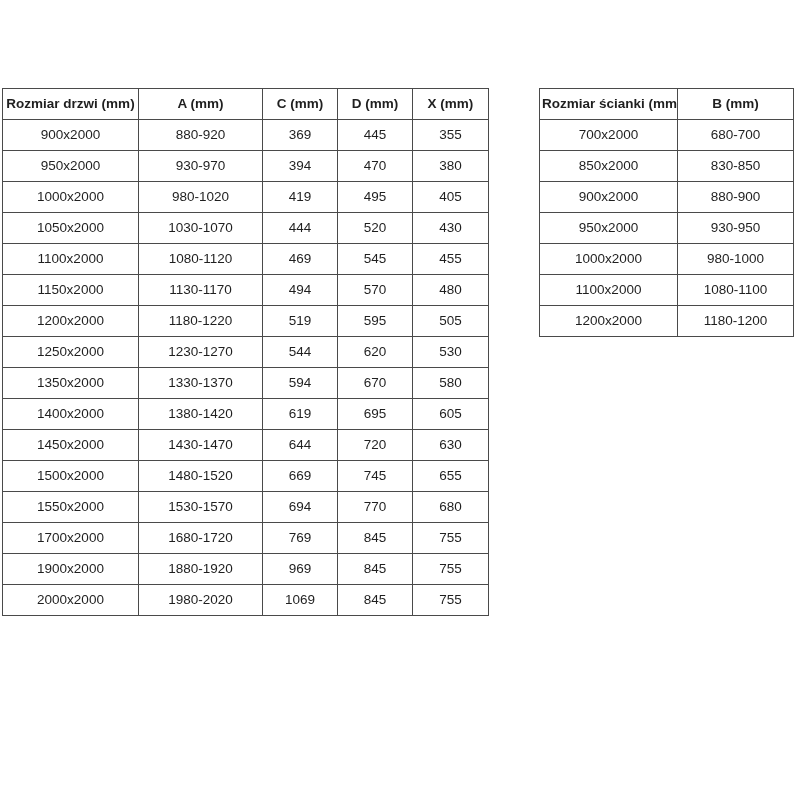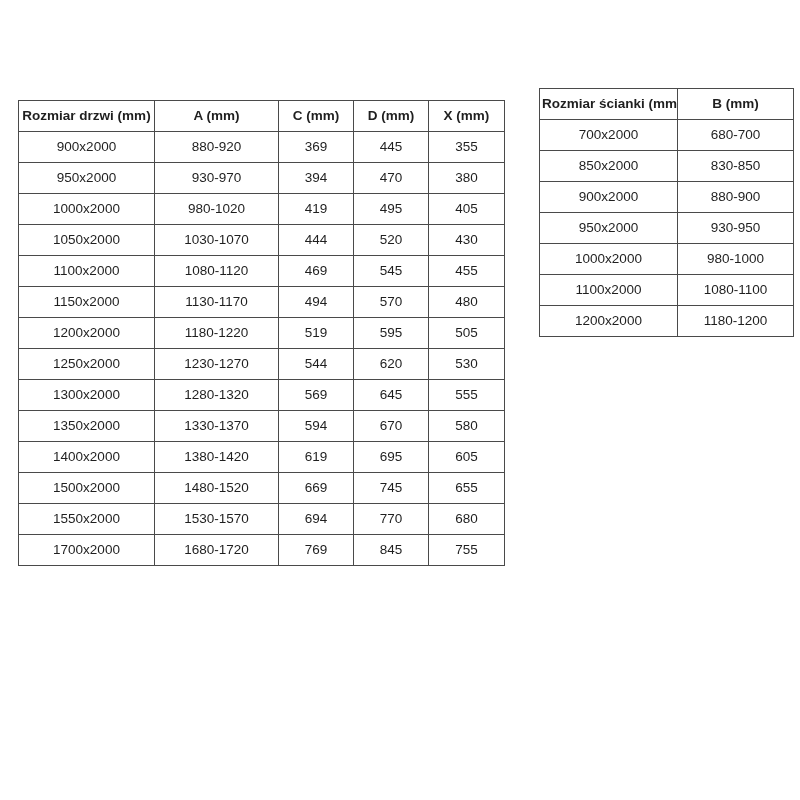--- a/index.html
+++ b/index.html
@@ -32,21 +32,21 @@
     vertical-align: middle;
     color: #1f1f1f;
     font-size: 13.5px;
     line-height: 1;
     white-space: nowrap;
     overflow: hidden;
   }
   table.tbl th {
     font-weight: bold;
   }
-  table.door { left: 2px;  top: 100px;  width: 486px; margin-left: 16px; }
+  table.door { left: 2px;  top: 88px;  width: 486px; }
   table.wall { left: 539px; top: 88px; width: 254px; }
   col.dc1 { width: 136px; }
   col.dc2 { width: 124px; }
   col.dc3 { width: 75px;  }
   col.dc4 { width: 75px;  }
   col.dc5 { width: 76px;  }
   col.wc1 { width: 138px; }
   col.wc2 { width: 116px; }
 </style>
 </head>
@@ -122,58 +122,72 @@
           <td>505</td>
         </tr>
         <tr>
           <td>1250x2000</td>
           <td>1230-1270</td>
           <td>544</td>
           <td>620</td>
           <td>530</td>
         </tr>
         <tr>
-          <td>1300x2000</td>
-          <td>1280-1320</td>
-          <td>569</td>
-          <td>645</td>
-          <td>555</td>
-        </tr>
-        <tr>
           <td>1350x2000</td>
           <td>1330-1370</td>
           <td>594</td>
           <td>670</td>
           <td>580</td>
         </tr>
         <tr>
           <td>1400x2000</td>
           <td>1380-1420</td>
           <td>619</td>
           <td>695</td>
           <td>605</td>
         </tr>
         <tr>
+          <td>1450x2000</td>
+          <td>1430-1470</td>
+          <td>644</td>
+          <td>720</td>
+          <td>630</td>
+        </tr>
+        <tr>
           <td>1500x2000</td>
           <td>1480-1520</td>
           <td>669</td>
           <td>745</td>
           <td>655</td>
         </tr>
         <tr>
           <td>1550x2000</td>
           <td>1530-1570</td>
           <td>694</td>
           <td>770</td>
           <td>680</td>
         </tr>
         <tr>
           <td>1700x2000</td>
           <td>1680-1720</td>
           <td>769</td>
+          <td>845</td>
+          <td>755</td>
+        </tr>
+        <tr>
+          <td>1900x2000</td>
+          <td>1880-1920</td>
+          <td>969</td>
+          <td>845</td>
+          <td>755</td>
+        </tr>
+        <tr>
+          <td>2000x2000</td>
+          <td>1980-2020</td>
+          <td>1069</td>
           <td>845</td>
           <td>755</td>
         </tr>
       </tbody>
   </table>
 
   <table class="tbl wall">
     <colgroup>
       <col class="wc1">
         <col class="wc2">

